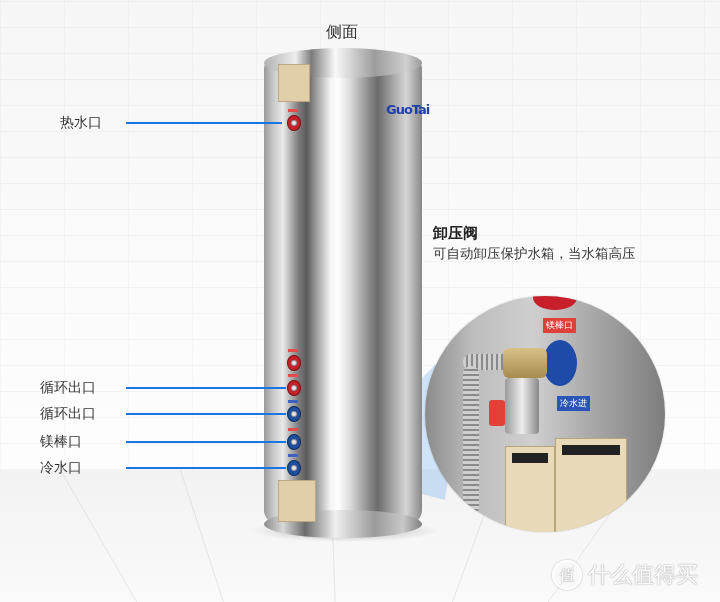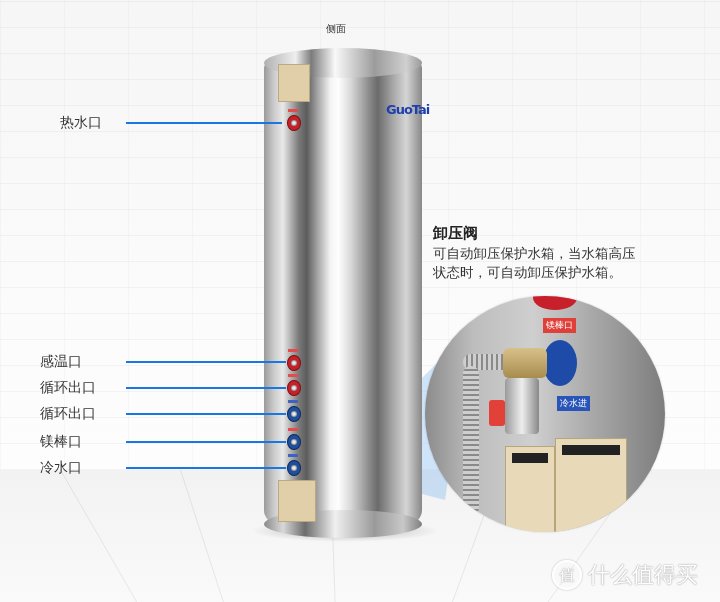--- a/index.html
+++ b/index.html
@@ -30,21 +30,21 @@
   .port{position:absolute;width:12px;height:14px;border-radius:50%;}
   .port::after{content:"";position:absolute;left:3px;top:4px;width:6px;height:6px;border-radius:50%;background:#eee;box-shadow:inset 0 0 2px #000;}
   .port.red{background:#c8202a;border:1px solid #7a0f12;}
   .port.blue{background:#1e4f9e;border:1px solid #0e2a5a;}
   .port-tag{position:absolute;width:10px;height:3px;}
   .port-tag.red{background:#e34c4c;} .port-tag.blue{background:#3f62c0;}
   
   .callout{position:absolute;display:flex;align-items:center;}
   .callout .txt{font-size:14px;color:#333;text-align:left;white-space:nowrap;}
   .callout .line{height:2px;background:#1677e5;margin-left:6px;}
-  .side-title{position:absolute;left:326px;top:22px;font-size:10px;color:#333;}
+  .side-title{position:absolute;left:326px;top:22px;font-size:16px;color:#333;}
   .valve-title{position:absolute;left:433px;top:224px;font-size:15px;font-weight:bold;color:#222;}
   .valve-desc{position:absolute;left:433px;top:244px;font-size:13.5px;line-height:19px;color:#333;width:260px;}
   
   .beam{position:absolute;left:0;top:0;width:720px;height:602px;pointer-events:none;}
   .zoom-circle{position:absolute;left:425px;top:296px;width:240px;height:236px;border-radius:50%;overflow:hidden;
     background:linear-gradient(90deg,#8b8b8b 0%,#bdbdbd 20%,#cfcfcf 45%,#a8a8a8 70%,#7d7d7d 100%);box-shadow:0 0 2px rgba(0,0,0,0.2);}
   .zc-red-top{position:absolute;left:108px;top:-10px;width:44px;height:24px;border-radius:50%;background:#c8202a;}
   .zc-tag{position:absolute;font-size:9px;color:#fff;padding:1px 3px;}
   .zc-valve-blue{position:absolute;left:118px;top:44px;width:34px;height:46px;border-radius:50%;background:#1e4aa8;}
   .zc-brass{position:absolute;left:78px;top:52px;width:44px;height:30px;background:linear-gradient(180deg,#d7c089,#a88c4e);border-radius:6px;}
@@ -101,45 +101,40 @@
     <div class="port-tag red" style="left:24px;top:380px"></div>
     <div class="port blue" style="left:23px;top:386px"></div>
     <div class="port-tag blue" style="left:24px;top:406px"></div>
     <div class="port blue" style="left:23px;top:412px"></div>
   </div>
 
   <div class="callout" style="left:60px;top:114px">
     <span class="txt" style="width:60px">热水口</span>
     <span class="line" style="width:156px"></span>
   </div>
-  <div class="callout" style="left:40px;top:353px">
-    <span class="txt" style="width:80px">感温口</span>
-    <span class="line" style="width:160px"></span>
-  </div>
   <div class="callout" style="left:40px;top:379px">
     <span class="txt" style="width:80px">循环出口</span>
     <span class="line" style="width:160px"></span>
   </div>
   <div class="callout" style="left:40px;top:405px">
     <span class="txt" style="width:80px">循环出口</span>
     <span class="line" style="width:160px"></span>
   </div>
   <div class="callout" style="left:40px;top:433px">
     <span class="txt" style="width:80px">镁棒口</span>
     <span class="line" style="width:160px"></span>
   </div>
   <div class="callout" style="left:40px;top:459px">
     <span class="txt" style="width:80px">冷水口</span>
     <span class="line" style="width:160px"></span>
   </div>
 
   <div class="valve-title">卸压阀</div>
   <div class="valve-desc">
     <div>可自动卸压保护水箱，当水箱高压</div>
-    <div>状态时，可自动卸压保护水箱。</div>
   </div>
 
   <div class="zoom-circle">
     <div class="zc-red-top"></div>
     <div class="zc-tag" style="left:118px;top:22px;background:#e0403a">镁棒口</div>
     <div class="zc-valve-blue"></div>
     <div class="zc-tag" style="left:132px;top:100px;background:#2a55b8">冷水进</div>
     <div class="zc-hose-top"></div>
     <div class="zc-hose"></div>
     <div class="zc-brass"></div>

